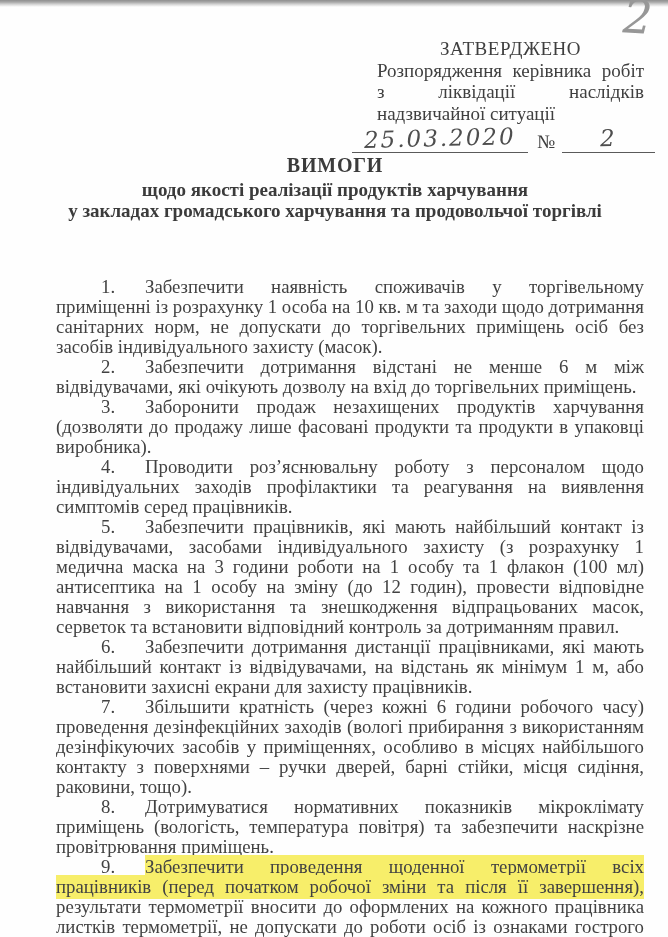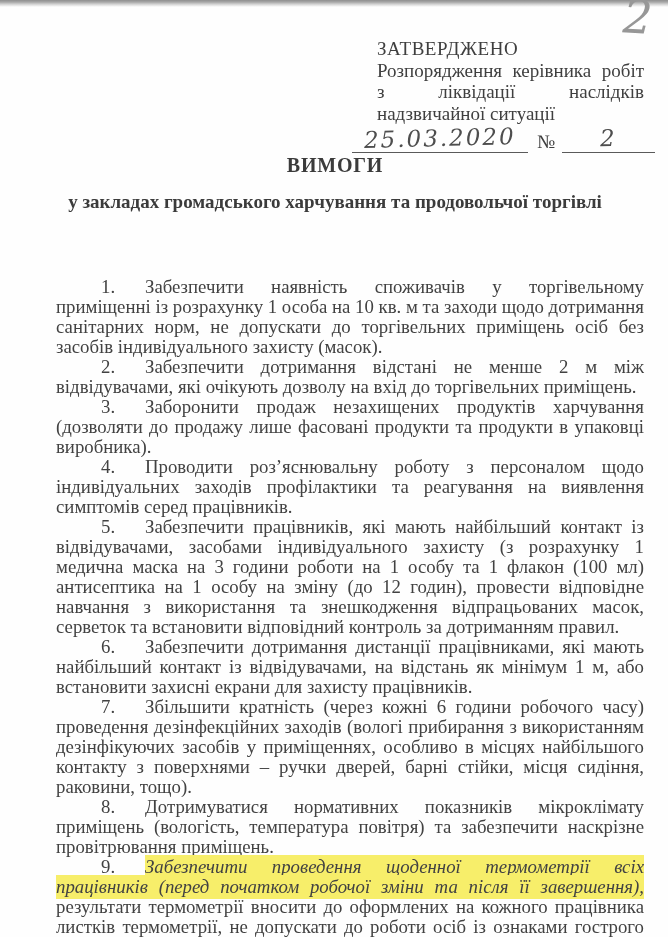--- a/index.html
+++ b/index.html
@@ -34,21 +34,21 @@
   }
   
   .approval {
     position: absolute;
     top: 38px;
     left: 377px;
     width: 267px;
     font-size: 19px;
     line-height: 21.5px;
   }
-  .approval .stamp { letter-spacing: 0.5px; }
+  .approval .stamp { letter-spacing: 0.5px; text-align: center; }
   .approval .order { text-align: justify; }
   .date-row {
     display: flex;
     align-items: flex-end;
     margin-left: -25px;
     width: 303px;
     height: 27px;
     margin-top: 2px;
   }
   .u-date {
@@ -86,21 +86,21 @@
     width: 590px;
     text-align: center;
     font-weight: bold;
     font-size: 19px;
     line-height: 21.6px;
     color: #3b3b3b;
   }
   .title-block .t-head {
     font-size: 20px;
     letter-spacing: 0.8px;
-    margin-bottom: 14px;
+    margin-bottom: 2px;
   }
   
   .body-text {
     position: absolute;
     top: 277px;
     left: 56px;
     width: 588px;
     font-size: 18.8px;
     line-height: 20px;
     text-align: justify;
@@ -113,21 +113,20 @@
   .pnum {
     display: inline-block;
     width: 44px;
     text-indent: 0;
   }
   .hl {
     background: #f7ee6a;
     box-decoration-break: clone;
     -webkit-box-decoration-break: clone;
     padding: 1px 0 2px 0;
-    font-style: italic;
   }
 </style>
 </head>
 <body>
 
 <div class="page">
 
   <div class="scan-edge"></div>
 
   <div class="corner-num">2</div>
@@ -141,26 +140,27 @@
       </span>
       <span class="no-sign">№</span>
       <span class="u-num">
         <span class="hand">2</span>
       </span>
     </div>
   </div>
 
   <div class="title-block">
     <div class="t-head">ВИМОГИ</div>
+    <div class="t-line">щодо якості реалізації продуктів харчування</div>
     <div class="t-line">у закладах громадського харчування та продовольчої торгівлі</div>
   </div>
 
   <div class="body-text">
       <p><span class="pnum">1.</span><span>Забезпечити наявність споживачів у торгівельному приміщенні із розрахунку 1 особа на 10 кв. м та заходи щодо дотримання санітарних норм, не допускати до торгівельних приміщень осіб без засобів індивідуального захисту (масок).</span></p>
-      <p><span class="pnum">2.</span><span>Забезпечити дотримання відстані не менше 2 м між відвідувачами, які очікують дозволу на вхід до торгівельних приміщень.</span></p>
+      <p><span class="pnum">2.</span><span>Забезпечити дотримання відстані не менше 6 м між відвідувачами, які очікують дозволу на вхід до торгівельних приміщень.</span></p>
       <p><span class="pnum">3.</span><span>Заборонити продаж незахищених продуктів харчування (дозволяти до продажу лише фасовані продукти та продукти в упаковці виробника).</span></p>
       <p><span class="pnum">4.</span><span>Проводити роз’яснювальну роботу з персоналом щодо індивідуальних заходів профілактики та реагування на виявлення симптомів серед працівників.</span></p>
       <p><span class="pnum">5.</span><span>Забезпечити працівників, які мають найбільший контакт із відвідувачами, засобами індивідуального захисту (з розрахунку 1 медична маска на 3 години роботи на 1 особу та 1 флакон (100 мл) антисептика на 1 особу на зміну (до 12 годин), провести відповідне навчання з використання та знешкодження відпрацьованих масок, серветок та встановити відповідний контроль за дотриманням правил.</span></p>
       <p><span class="pnum">6.</span><span>Забезпечити дотримання дистанції працівниками, які мають найбільший контакт із відвідувачами, на відстань як мінімум 1 м, або встановити захисні екрани для захисту працівників.</span></p>
       <p><span class="pnum">7.</span><span>Збільшити кратність (через кожні 6 години робочого часу) проведення дезінфекційних заходів (вологі прибирання з використанням дезінфікуючих засобів у приміщеннях, особливо в місцях найбільшого контакту з поверхнями – ручки дверей, барні стійки, місця сидіння, раковини, тощо).</span></p>
       <p><span class="pnum">8.</span><span>Дотримуватися нормативних показників мікроклімату приміщень (вологість, температура повітря) та забезпечити наскрізне провітрювання приміщень.</span></p>
       <p><span class="pnum">9.</span><span class="hl">Забезпечити проведення щоденної термометрії всіх працівників (перед початком робочої зміни та після її завершення),</span><span> результати термометрії вносити до оформлених на кожного працівника листків термометрії, не допускати до роботи осіб із ознаками гострого респіраторного інфекційного захворювання.</span></p>
     </div>
 
 </div>

